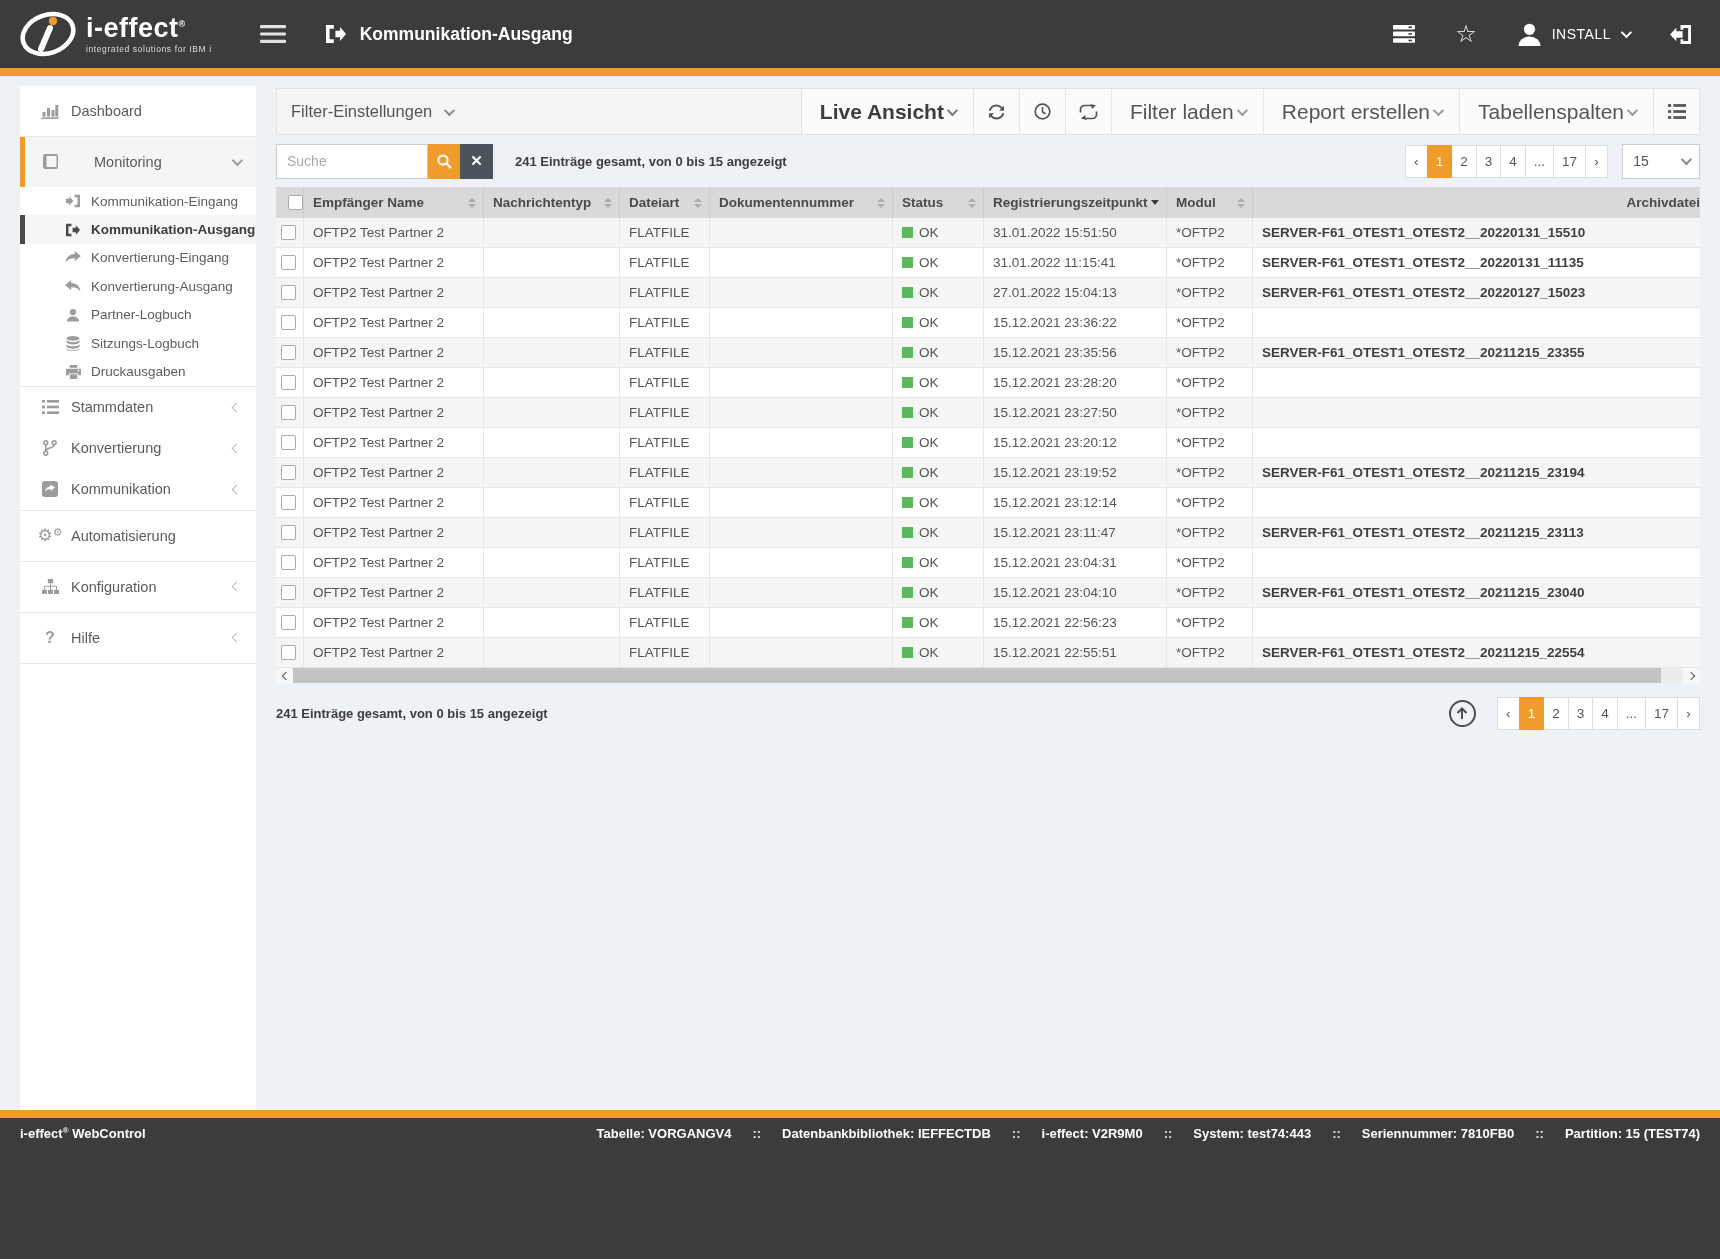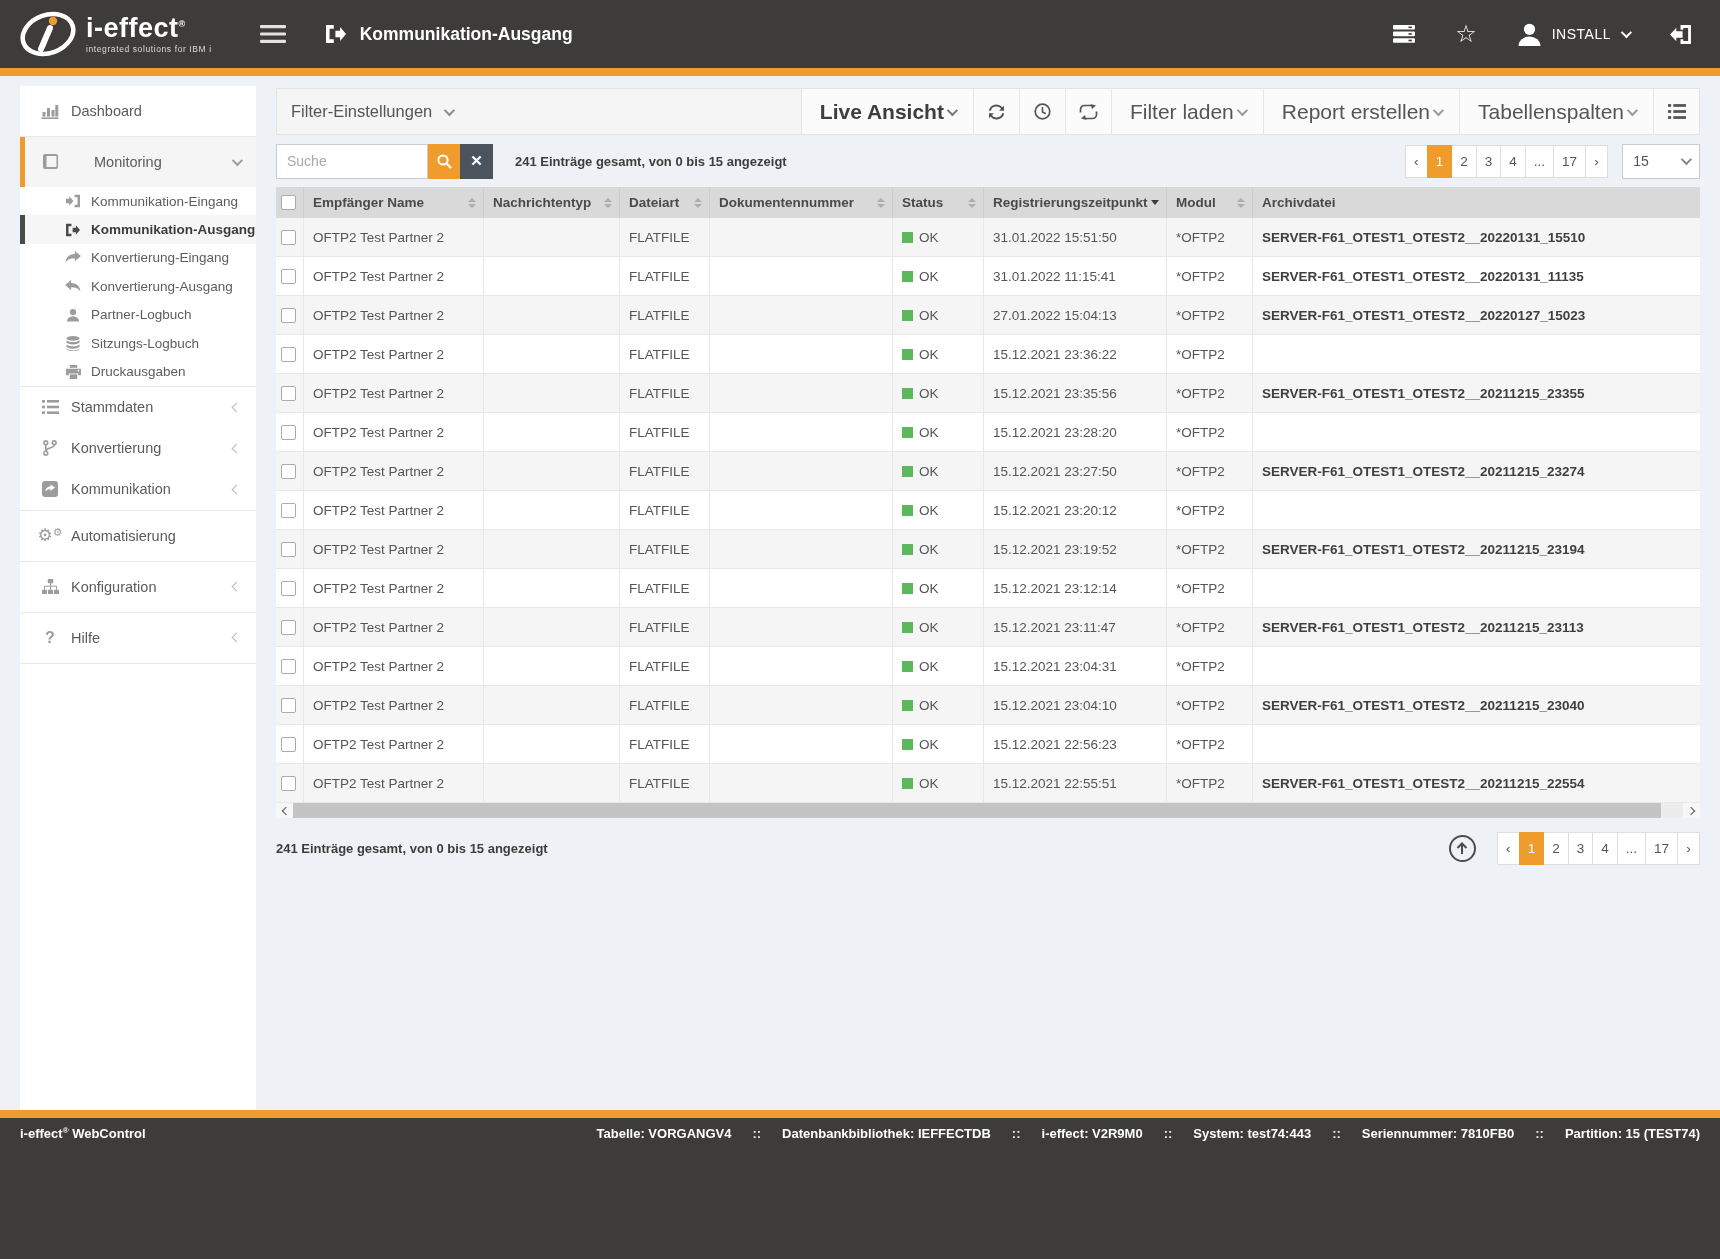--- a/index.html
+++ b/index.html
@@ -66,22 +66,22 @@
   .entries { margin-left:22px; font-weight:bold; font-size:13px; color:#3d3d3d; }
   .pag-group { display:flex; align-items:center; }
   .controls-row .pag-group { margin-left:auto; }
   .pagebtn { min-width:23px; padding:0 8px; height:33px; border:1px solid #ddd; background:#fff; display:flex; align-items:center; justify-content:center; font-size:13.5px; color:#555; margin-left:-1px; cursor:pointer; }
   .pagebtn.active { background:#ef9c2d; color:#fff; border-color:#ef9c2d; position:relative; }
   .page-select { width:78px; height:35px; margin-left:14px; border:1px solid #ccc; background:#fff; display:flex; align-items:center; justify-content:center; gap:32px; font-size:14px; color:#555; cursor:pointer; }
 
   
   .table { margin-top:8px; background:#fff; }
   .thead { display:flex; height:31px; background:#d9d9d9; font-size:13.5px; font-weight:bold; color:#4a4a4a; }
-  .th { display:flex; align-items:center; padding-left:9px; border-right:1px solid #cdcdcd; height:100%; overflow:hidden; white-space:nowrap; }
-  .tr { display:flex; height:39px; background:#fff; border-bottom:1px solid #e8e8e8; font-size:13.5px; color:#555; }
+  .th { display:flex; align-items:center; padding-left:9px; border-right:1px solid #cdcdcd; height:100%; overflow:hidden; white-space:nowrap;justify-content:flex-end; }
+  .tr { display:flex; height:30px; background:#fff; border-bottom:1px solid #e8e8e8; font-size:13.5px; color:#555; }
   .tr.odd { background:#f5f5f5; }
   .td { display:flex; align-items:center; padding-left:9px; border-right:1px solid #e8e8e8; height:100%; overflow:hidden; white-space:nowrap; }
   .c0 { width:28px; padding-left:5px; flex:none; }
   .c1 { width:180px; flex:none; }
   .c2 { width:136px; flex:none; }
   .c3 { width:90px; flex:none; }
   .c4 { width:183px; flex:none; }
   .c5 { width:91px; flex:none; }
   .c6 { width:183px; flex:none; }
   .c7 { width:86px; flex:none; }
@@ -597,21 +597,20 @@
     <div class="td c1">OFTP2 Test Partner 2</div>
     <div class="td c2"></div>
     <div class="td c3">FLATFILE</div>
     <div class="td c4"></div>
     <div class="td c5">
             <span class="status-sq"></span>
             <span>OK</span>
           </div>
     <div class="td c6">15.12.2021 23:27:50</div>
     <div class="td c7">*OFTP2</div>
-    <div class="td c8">SERVER-F61_OTEST1_OTEST2__20211215_23274</div>
   </div>
 
   <div class="tr">
     <div class="td c0">
             <span class="cb"></span>
           </div>
     <div class="td c1">OFTP2 Test Partner 2</div>
     <div class="td c2"></div>
     <div class="td c3">FLATFILE</div>
     <div class="td c4"></div>

